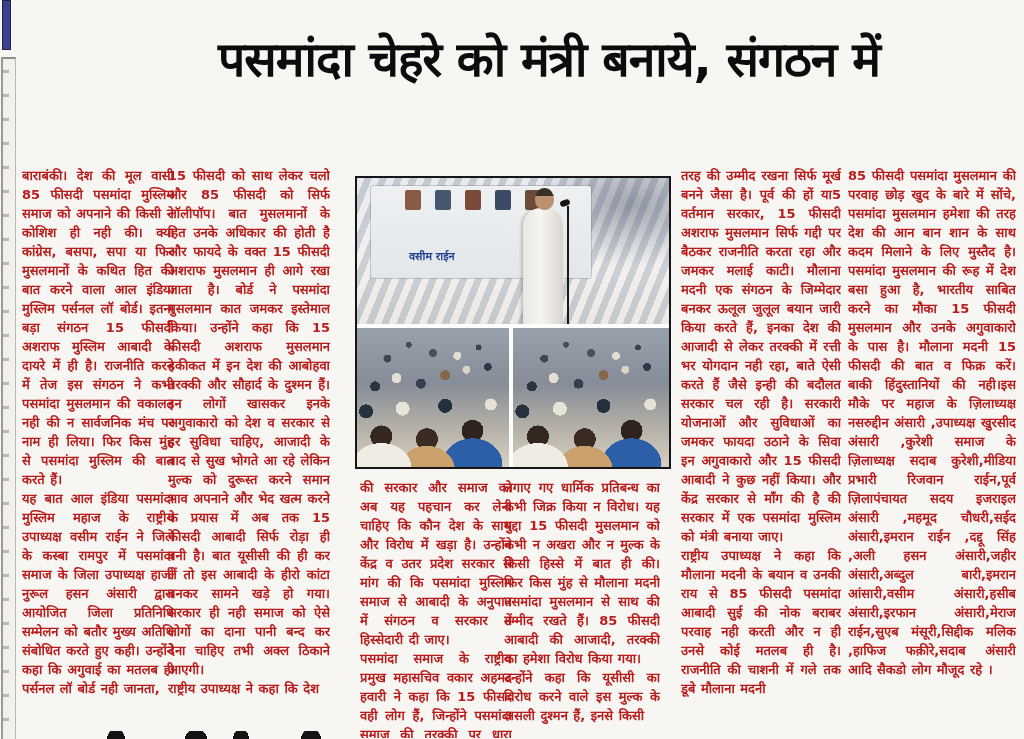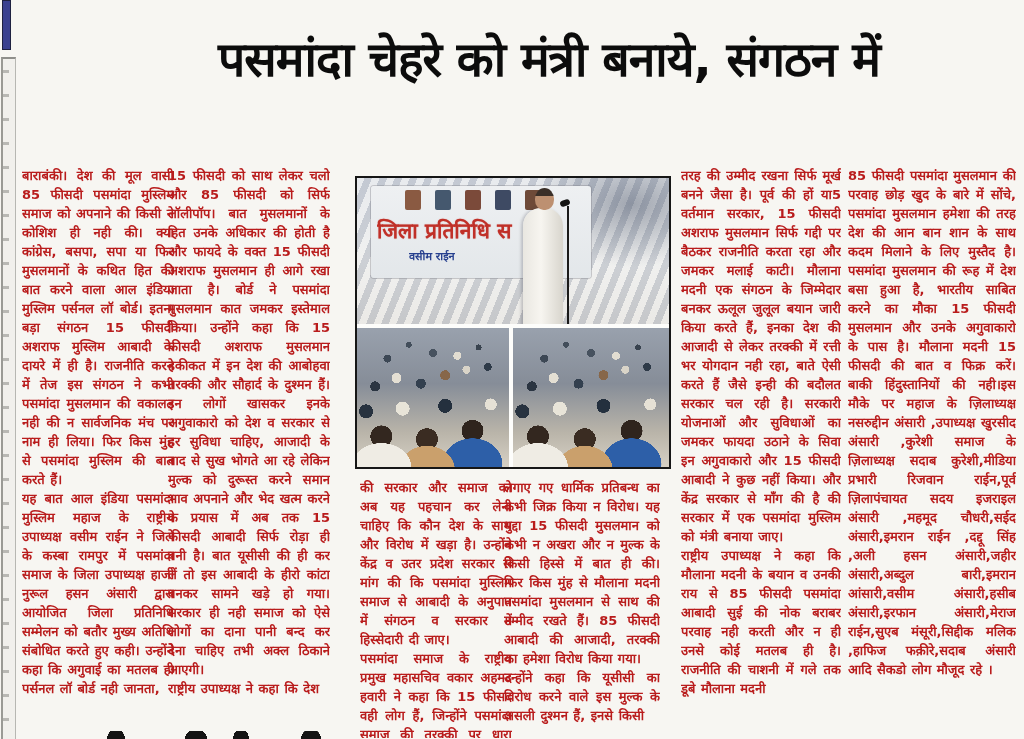--- a/index.html
+++ b/index.html
@@ -180,21 +180,20 @@
   <figure class="photo">
     <div class="stage">
       <div class="banner">
         <div class="portraits">
           <i class="p1"></i>
             <i class="p2"></i>
             <i class="p3"></i>
             <i class="p4"></i>
             <i class="p5"></i>
         </div>
-        <div class="banner-title">जिला प्रतिनिधि स</div>
         <div class="banner-sub">वसीम राईन</div>
       </div>
       <div class="speaker-body"></div>
       <div class="speaker-head"></div>
       <div class="mic"></div>
       <div class="mic-stand"></div>
       <div class="seated"></div>
     </div>
     <div class="crowd crowd-left"></div>
     <div class="crowd crowd-right"></div>

